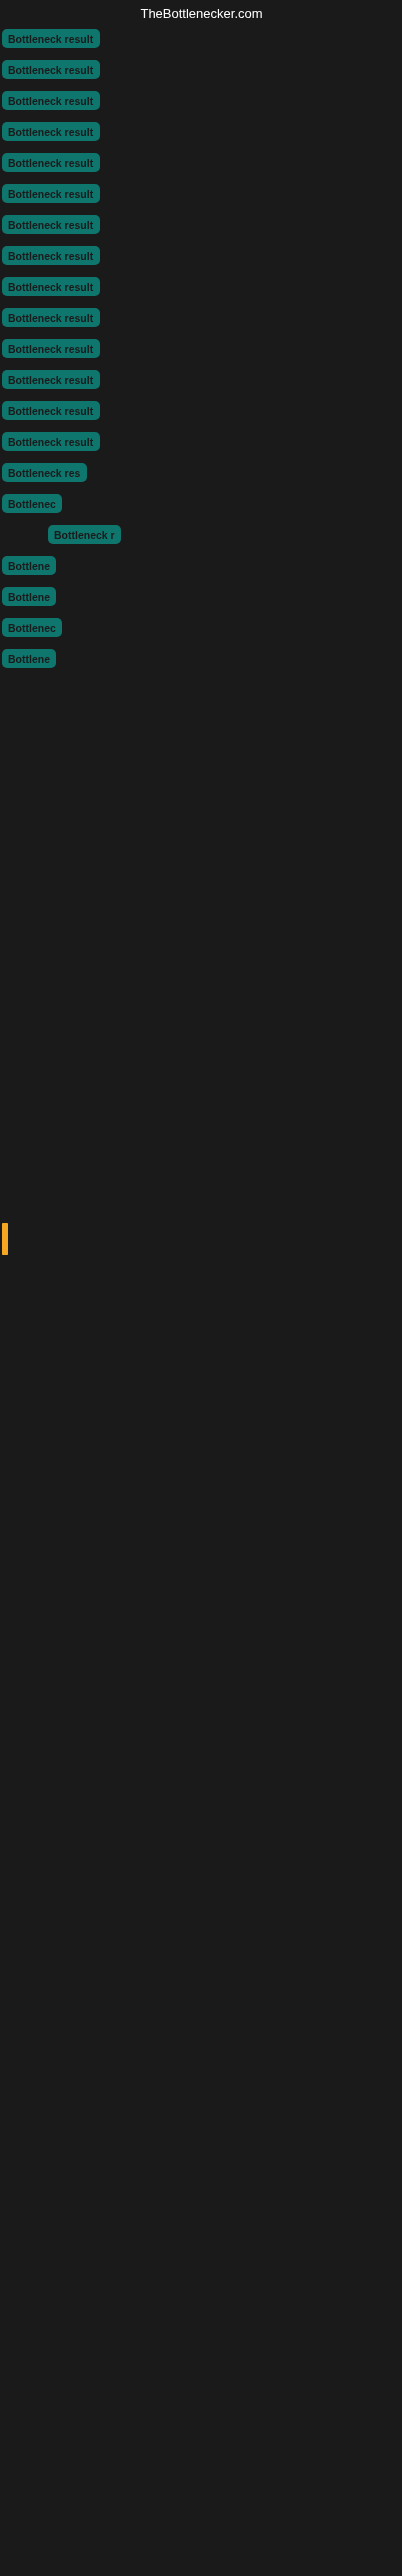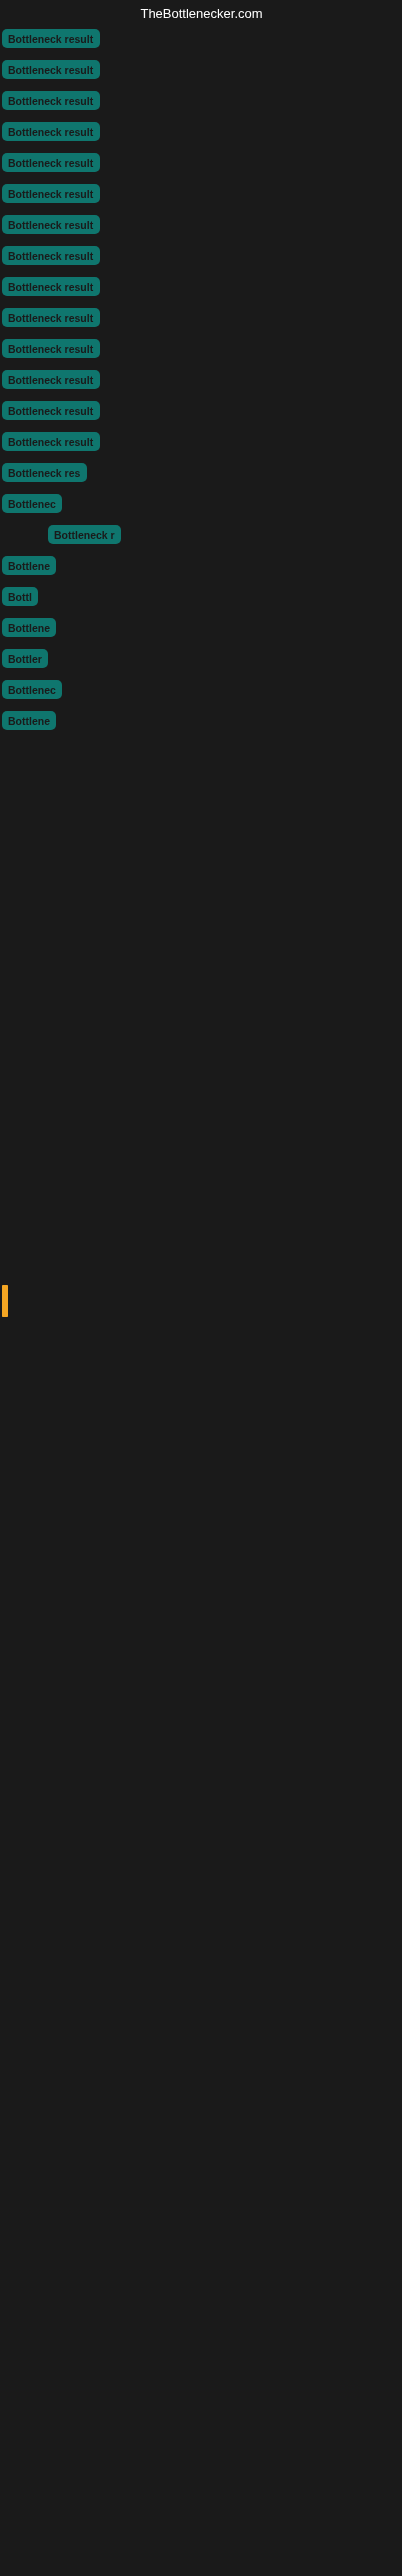--- a/index.html
+++ b/index.html
@@ -105,23 +105,21 @@
     <div class="row row-9"><span class="bottleneck-badge">Bottleneck result</span></div>
     <div class="row row-10"><span class="bottleneck-badge">Bottleneck result</span></div>
     <div class="row row-11"><span class="bottleneck-badge">Bottleneck result</span></div>
     <div class="row row-12"><span class="bottleneck-badge">Bottleneck result</span></div>
     <div class="row row-13"><span class="bottleneck-badge">Bottleneck result</span></div>
     <div class="row row-14"><span class="bottleneck-badge">Bottleneck result</span></div>
     <div class="row row-15"><span class="bottleneck-badge">Bottleneck res</span></div>
     <div class="row row-16"><span class="bottleneck-badge">Bottlenec</span></div>
     <div class="row row-17"><span class="bottleneck-badge">Bottleneck r</span></div>
     <div class="row row-18"><span class="bottleneck-badge">Bottlene</span></div>
-    <div class="row row-19"><span class="bottleneck-badge">Bottl</span></div>
     <div class="row row-20"><span class="bottleneck-badge">Bottlene</span></div>
-    <div class="row row-21"><span class="bottleneck-badge">Bottler</span></div>
     <div class="row row-22"><span class="bottleneck-badge">Bottlenec</span></div>
     <div class="row row-24"><span class="bottleneck-badge">Bottlene</span></div>
   </div>
 
 <div class="spacer"></div>
 
 <div class="bottom-section">
   <div class="bottom-indicator"></div>
 </div>
 

